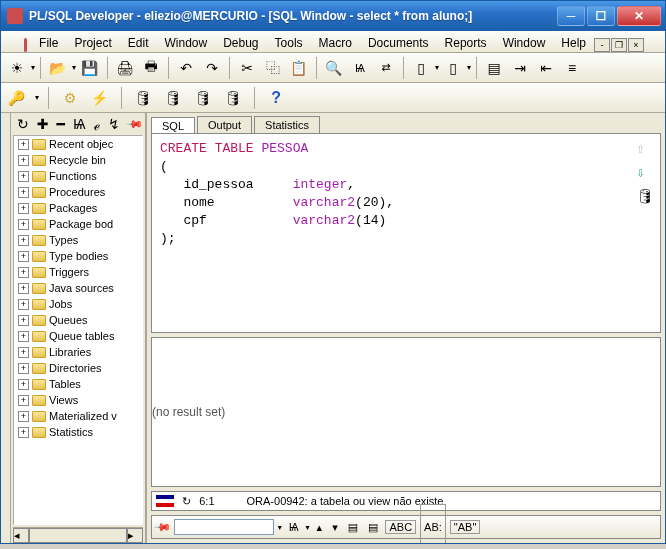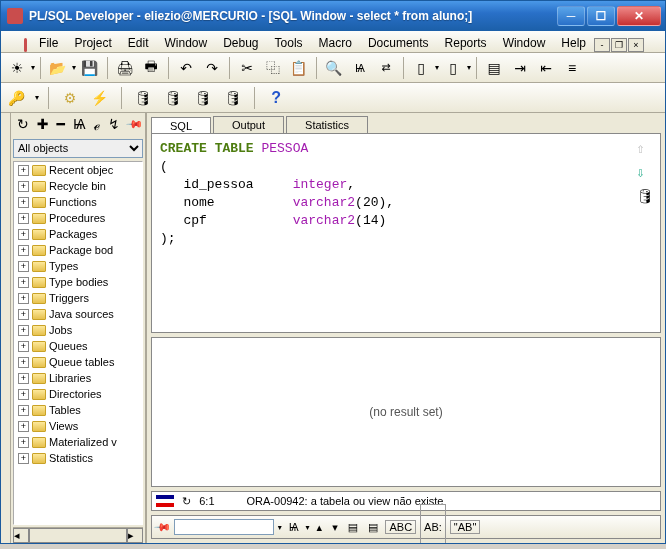--- a/index.html
+++ b/index.html
@@ -28,27 +28,27 @@
 .filter { height: 22px; display: flex; align-items: center; margin: 2px; }
 .filter select { width: 100%; height: 19px; font-size: 11px; border: 1px solid #7f9db9; }
 .tree { flex: 1; overflow: hidden; background: white; border: 1px inset #fff; margin: 0 2px; }
 .tree-item { display: flex; align-items: center; height: 16px; padding-left: 4px; white-space: nowrap; }
 .tree-item .exp { width: 11px; height: 11px; border: 1px solid #888; font-size: 9px; text-align: center; line-height: 9px; margin-right: 3px; }
 .tree-item .folder { width: 14px; height: 11px; background: linear-gradient(#fde89a, #e6c14d); border: 1px solid #c9a227; border-radius: 1px; margin-right: 3px; }
 .side-scroll { height: 16px; display: flex; border-top: 1px solid #aca899; margin: 2px 2px 0 2px; }
 .side-scroll div { background: #ece9d8; border: 1px solid #888; }
 .editor { flex: 1; display: flex; flex-direction: column; background: #ece9d8; }
 .tabs { height: 20px; display: flex; align-items: flex-end; padding-left: 4px; gap: 2px; }
-.tab { padding: 2px 18px; background: #ece9d8; border: 1px solid #888; border-bottom: none; font-size: 11px; text-align: right; }
+.tab { padding: 2px 10px; background: #ece9d8; border: 1px solid #888; border-bottom: none; font-size: 11px; text-align: right; }
 .tab.active { background: white; font-weight: normal; position: relative; top: 1px; }
 .code-area { flex: 1; background: white; border: 1px solid #888; margin: 0 4px; padding: 6px 8px; font-family: 'Courier New', monospace; font-size: 13px; line-height: 18px; position: relative; }
-.code-keyword { color: #4d7c0f; font-weight: bold; }
+.code-keyword { color: #be185d; font-weight: normal; }
 .code-type { color: #a21caf; }
 .code-ident { color: #000; }
-.result-area { height: 150px; background: white; border: 1px solid #888; margin: 4px 4px 0 4px; display: flex; align-items: center; justify-content: center; color: #555; font-size: 12px; }
+.result-area { height: 150px; background: white; border: 1px solid #888; margin: 4px 4px 0 4px; display: flex; align-items: center; justify-content: flex-start; color: #555; font-size: 12px; }
 .status { height: 20px; background: #fff; border: 1px solid #888; margin: 4px 4px 0 4px; display: flex; align-items: center; gap: 8px; padding: 0 4px; font-size: 11px; }
 .status .flag { width: 18px; height: 12px; background: linear-gradient(to bottom, #00008b 33%, white 33%, white 66%, #d00 66%); }
 .bottom-tools { height: 24px; background: linear-gradient(#fdfdfb, #ece9d8); border: 1px solid #888; margin: 4px; display: flex; align-items: center; gap: 4px; padding: 0 4px; }
 .btbtn { padding: 0 3px; font-size: 11px; }
 .pin-icon { display:inline-block; transform: rotate(45deg); }
 .side-icons { margin-left: 2px; font-size: 14px; }
 .nav-arrows { position: absolute; right: 6px; top: 6px; display: flex; flex-direction: column; gap: 6px; font-size: 14px; }
 .sidebar-handle { width: 10px; background: #ece9d8; border-right: 1px solid #aca899; }
 </style>
 </head>
@@ -138,23 +138,20 @@
     <div class="sidebar">
       <div class="side-tools">
         <span class="side-icons">↻</span>
         <span class="side-icons">✚</span>
         <span class="side-icons">━</span>
         <span class="side-icons">Ѩ</span>
         <span class="side-icons">ℯ</span>
         <span class="side-icons">↯</span>
         <span class="pin"><span class="pin-icon">📌</span></span>
       </div>
-      <div class="filter">
-        <select><option>All objects</option></select>
-      </div>
       <div class="tree" id="tree">
           <div class="tree-item">
             <span class="exp">+</span>
             <span class="folder"></span>
             <span>Recent objec</span>
           </div>
           <div class="tree-item">
             <span class="exp">+</span>
             <span class="folder"></span>
             <span>Recycle bin</span>

